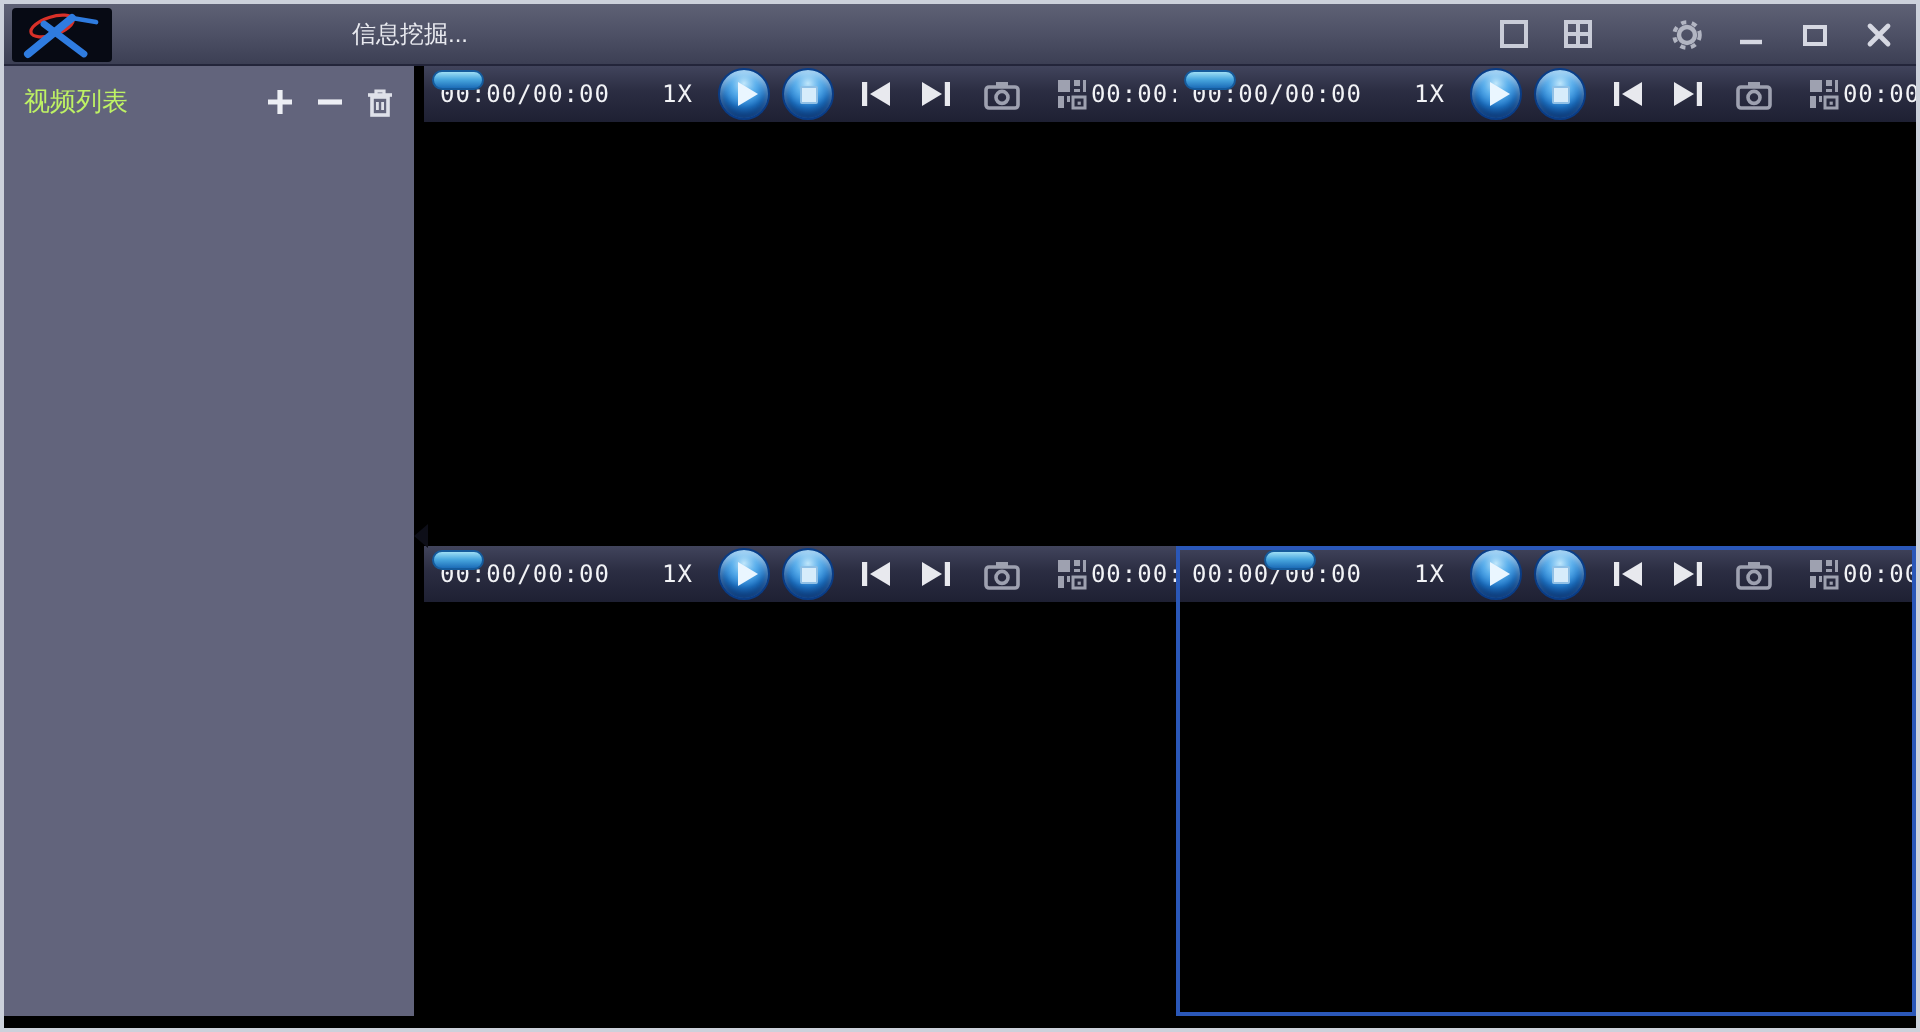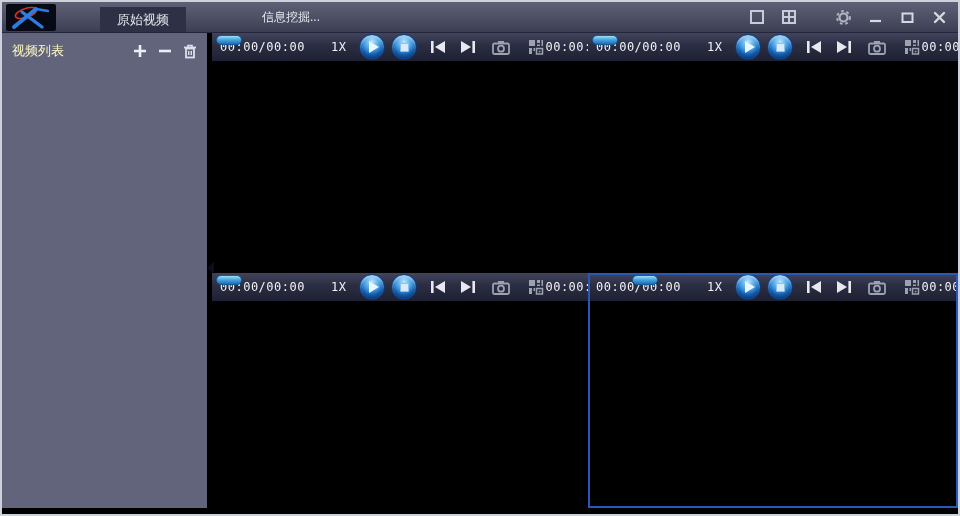--- a/index.html
+++ b/index.html
@@ -23,21 +23,21 @@
     font-size:13px;color:#e9eaf0;cursor:default;white-space:nowrap;}
   .tab.active{background:#2e3146;}
   .contact{margin-left:76px;font-size:12px;color:#e9eaf0;white-space:nowrap;}
   .tb-icons{margin-left:auto;display:flex;align-items:center;gap:15px;}
   .tb-icons .grp-gap{width:8px;}
   .tb-icon{display:flex;align-items:center;justify-content:center;width:17px;height:17px;}
   
   .main{height:481px;position:relative;display:flex;background:#000;}
   .sidebar{width:205px;height:475px;background:#62647c;flex:none;}
   .sidebar-header{display:flex;align-items:center;padding:9px 10px 0 10px;}
-  .sidebar-title{font-size:13px;color:#fef9c3;}
+  .sidebar-title{font-size:13px;color:#bef264;}
   .sidebar-actions{margin-left:auto;display:flex;align-items:center;gap:11px;}
   .collapse-arrow{position:absolute;left:205px;top:229px;width:0;height:0;
     border-top:6px solid transparent;border-bottom:6px solid transparent;
     border-right:7px solid #0d0e18;}
   .grid{margin-left:5px;display:grid;grid-template-columns:371px 370px;
     grid-template-rows:235px 235px;gap:5px;}
   
   .panel{display:flex;flex-direction:row;background:#000;}
   .panel.selected{outline:2px solid #2a57b8;outline-offset:-2px;}
   .panel-header{height:22px;background:#62647c;flex:none;}
@@ -77,21 +77,20 @@
     <div class="logo-mark">
       <svg width="46" height="25" viewBox="0 0 46 25">
         <ellipse cx="18" cy="8" rx="11" ry="4.5" fill="none" stroke="#d83028" stroke-width="1.6" transform="rotate(-18 18 8)"></ellipse>
         <path d="M6 22 L28 4" stroke="#2f7ce0" stroke-width="4" stroke-linecap="round"></path>
         <path d="M14 7 L34 22" stroke="#2f7ce0" stroke-width="3.4" stroke-linecap="round"></path>
         <path d="M28 4 L40 6" stroke="#2f7ce0" stroke-width="2.4" stroke-linecap="round"></path>
       </svg>
     </div>
 
     <div class="tabs">
-      <div class="tab active">原始视频</div>
     </div>
 
     <div class="contact">信息挖掘...</div>
 
     <div class="tb-icons">
       <div class="tb-icon">
         <svg width="16" height="16" viewBox="0 0 16 16">
             <rect x="2" y="2" width="12" height="12" fill="none" stroke="#c9ccd8" stroke-width="2"></rect>
           </svg>
       </div>

